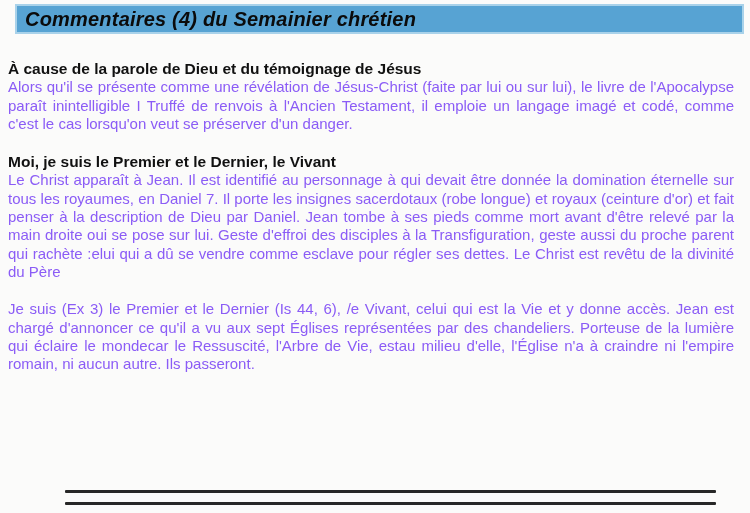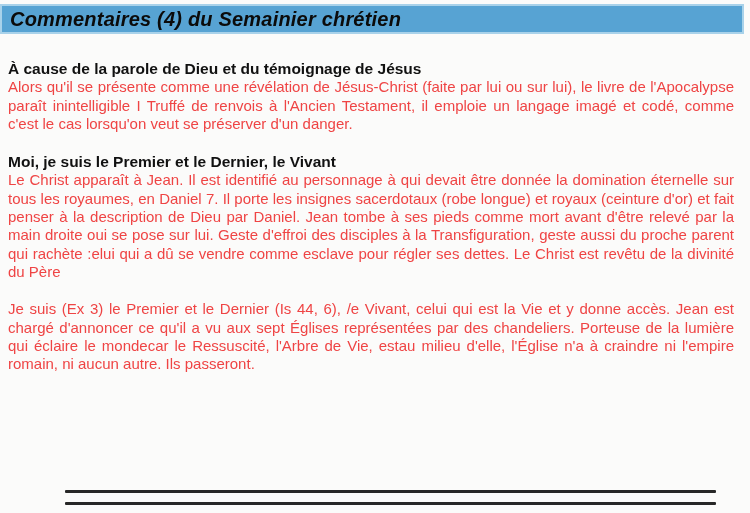--- a/index.html
+++ b/index.html
@@ -15,21 +15,21 @@
     overflow: hidden;
     position: relative;
   }
   .page {
     position: absolute;
     inset: 0;
   }
   .title-bar {
     position: absolute;
     top: 4px;
-    left: 0;
+    left: 15px;
     right: 6px;
     height: 30px;
     background: #57a3d3;
     border: 2px solid #a9d2ea;
     display: flex;
     align-items: center;
     padding-left: 8px;
     box-sizing: border-box;
   }
   .title-bar .title-text {
@@ -50,21 +50,21 @@
   }
   .section-heading {
     font-weight: bold;
     font-size: 15.5px;
     color: #111;
     margin: 0;
   }
   .para {
     margin: 0;
     text-align: justify;
-    color: #ef4444;
+    color: #8b5cf6;
   }
   .para.bold {
     font-weight: bold;
     color: #0e0e0e;
   }
   .section-2 {
     margin-top: 20px;
   }
   .para.spaced {
     margin-top: 19px;

